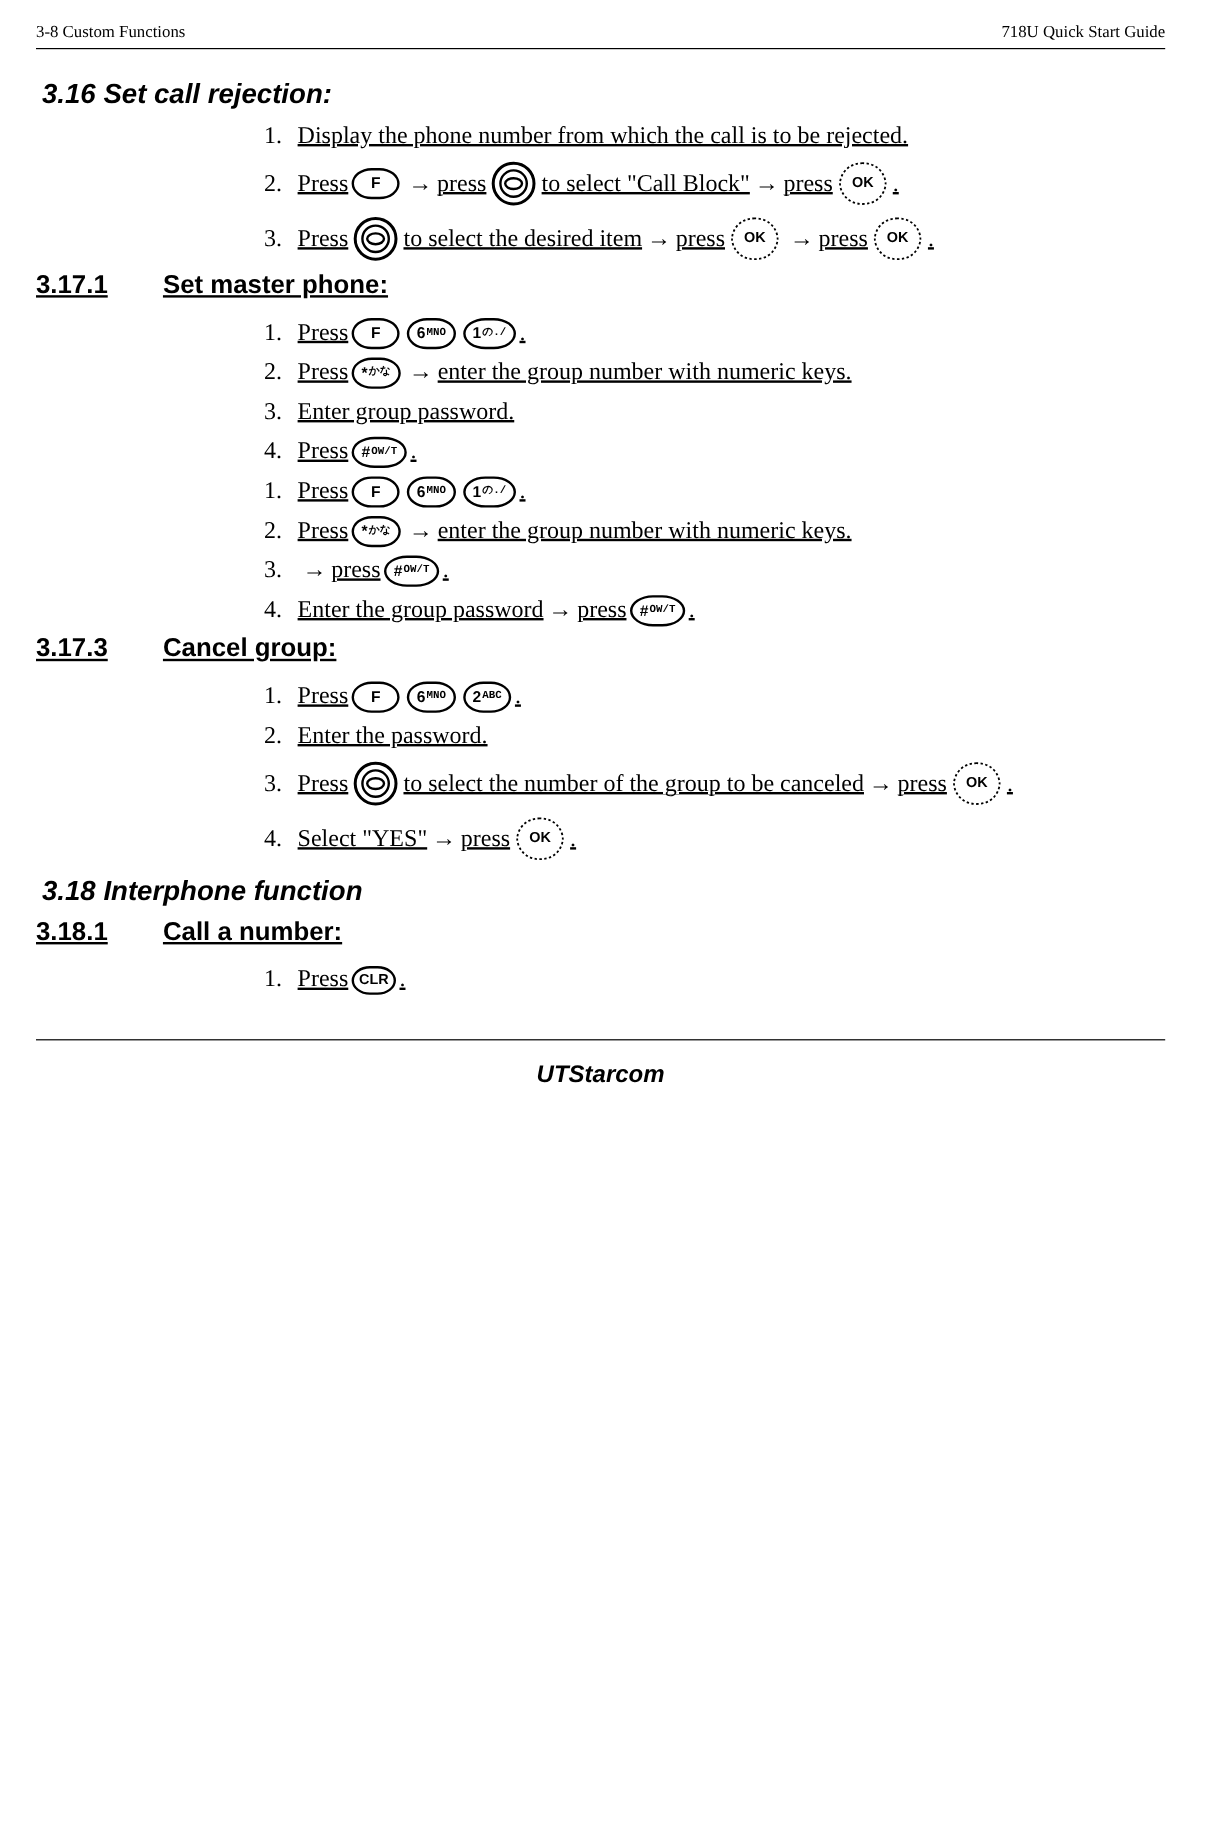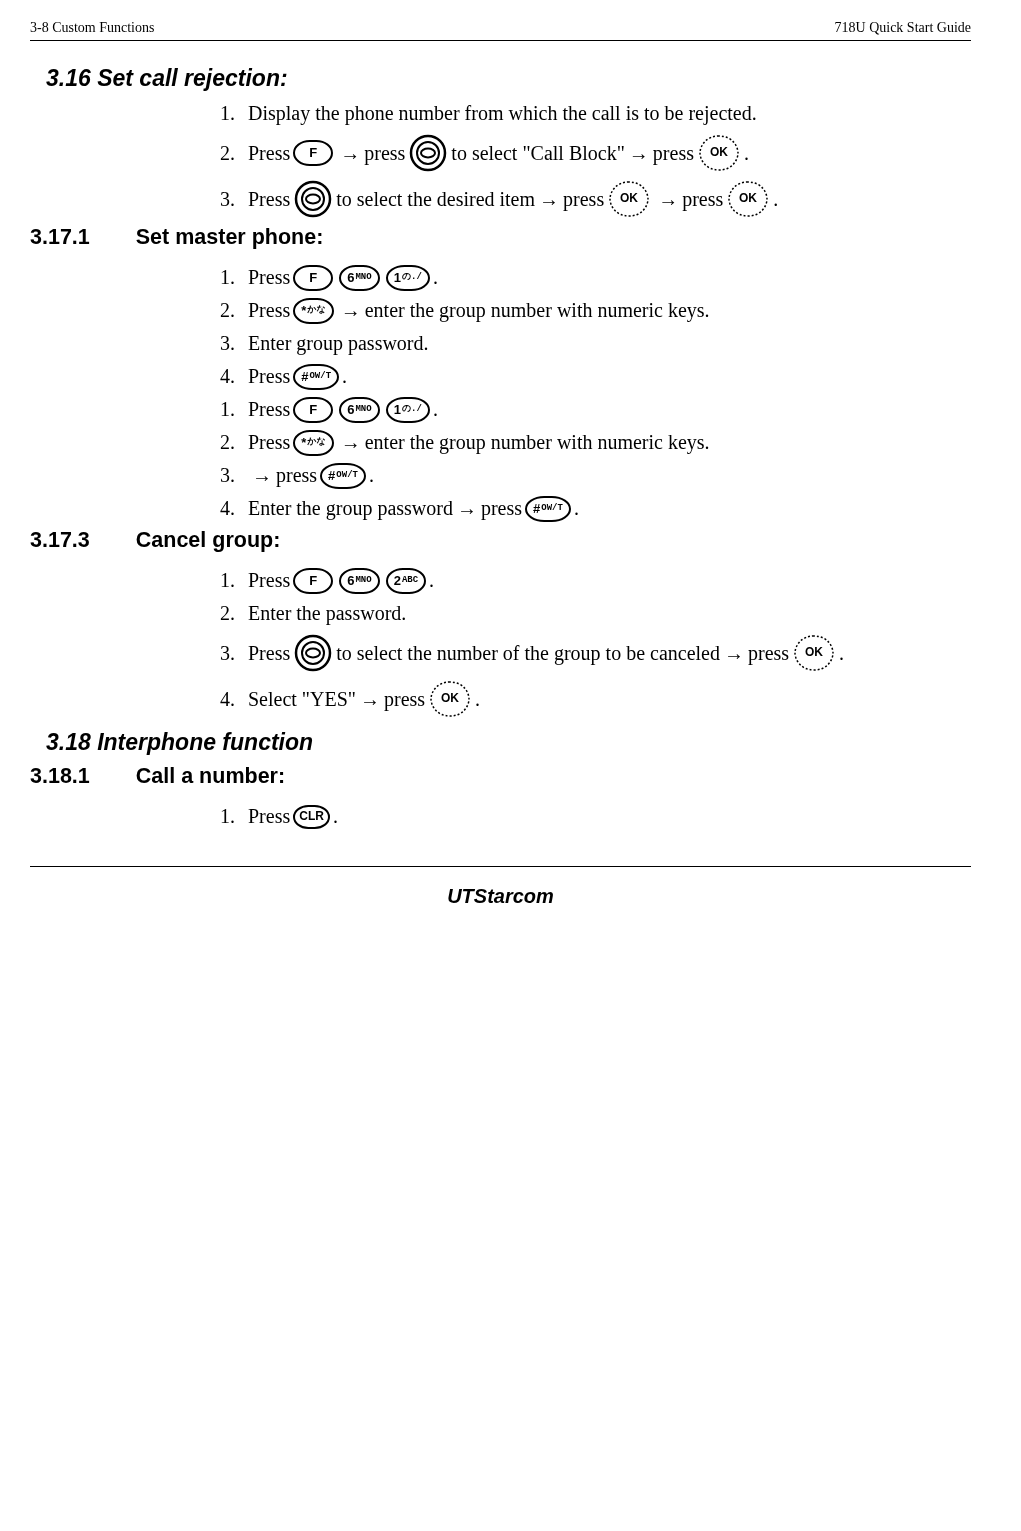--- a/index.html
+++ b/index.html
@@ -25,43 +25,44 @@
   }
   .header-line {
     border-top: 1.5px solid #000;
     margin-bottom: 24px;
   }
   .section-title {
     font-family: Arial, Helvetica, sans-serif;
     font-weight: bold;
     font-style: italic;
     font-size: 23px;
-    margin: 10px 0 8px 16px;
+    margin: 10px 0 8px 5px;
   }
   .subsection-row {
     display: flex;
     font-family: Arial, Helvetica, sans-serif;
     font-weight: bold;
     font-size: 21.5px;
     margin: 0 0 14px 0;
     gap: 46px;
+    text-decoration: underline;
   }
   .li {
     display: flex;
     align-items: center;
     margin: 6px 0 6px 190px;
     line-height: 1.35;
     flex-wrap: wrap;
     font-size: 20px;
   }
   .num {
     width: 28px;
     flex: 0 0 28px;
   }
-  .txt { display: inline; }
+  .txt { display: inline; text-decoration: underline; }
   .arrow { font-family: Arial, sans-serif; margin: 0 4px; }
 
   
   .kbtn {
     display: inline-flex;
     align-items: center;
     justify-content: center;
     border: 2.5px solid #000;
     border-radius: 50% / 60%;
     height: 26px;

